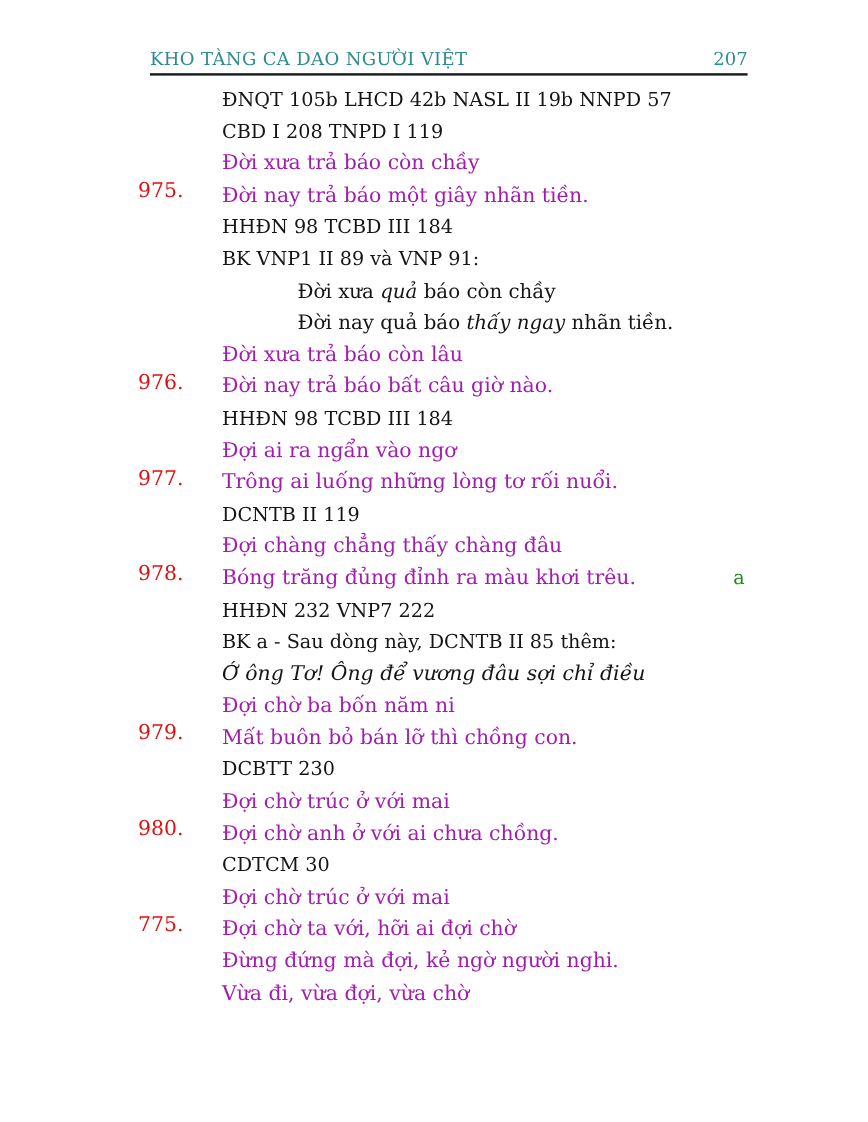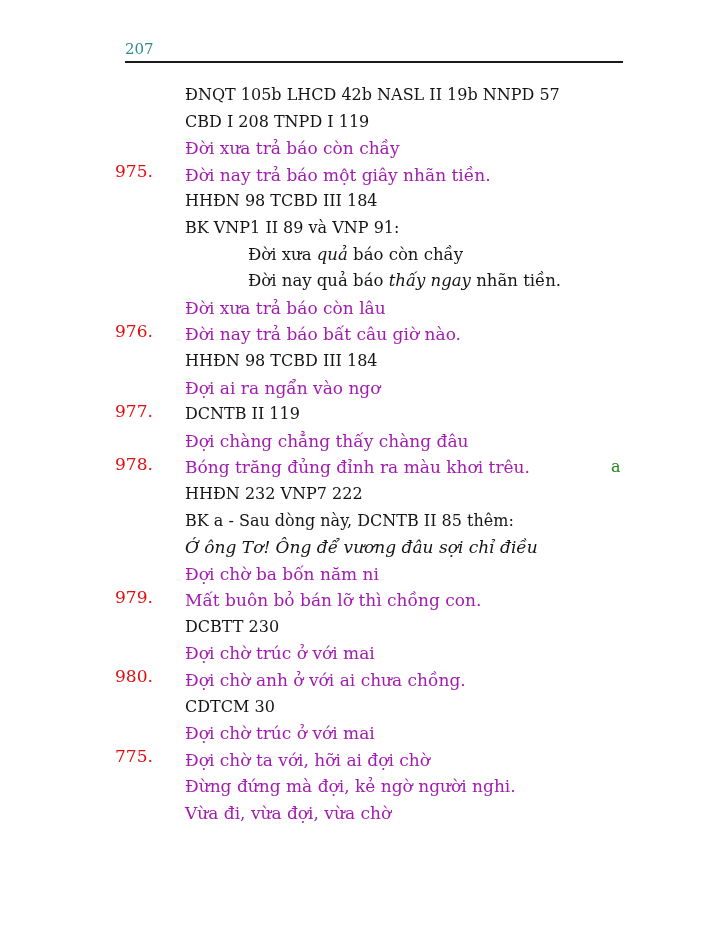--- a/index.html
+++ b/index.html
@@ -27,21 +27,21 @@
   .header-rule {
     position: absolute;
     top: 61px;
     left: 125px;
     width: 498px;
     height: 2px;
     background: #1a1a1a;
   }
   .content {
     position: absolute;
-    top: 82px;
+    top: 70px;
     left: 0;
     width: 723px;
   }
   .line {
     position: relative;
     height: 26.6px;
     line-height: 26.6px;
     white-space: nowrap;
   }
   .entry-number {
@@ -76,20 +76,21 @@
     left: 611px;
     color: #1C8A1C;
     font-size: 16px;
   }
 </style>
 </head>
 <body>
 
 <div class="page">
   <div class="header">
+    <span class="header-title">KHO TÀNG CA DAO NGƯỜI VIỆT</span>
     <span class="header-page-number">207</span>
   </div>
   <div class="header-rule"></div>
   <div class="content">
       <div class="line ref">
         <span class="line-text">ĐNQT 105b LHCD 42b NASL II 19b NNPD 57</span>
       </div>
       <div class="line ref">
         <span class="line-text">CBD I 208 TNPD I 119</span>
       </div>
@@ -118,20 +119,23 @@
       </div>
       <div class="line verse">
         <span class="line-text">Đời nay trả báo bất câu giờ nào.</span>
       </div>
       <div class="line ref">
         <span class="line-text">HHĐN 98 TCBD III 184</span>
       </div>
       <div class="line entry">
         <span class="entry-number">977.</span>
         <span class="line-text">Đợi ai ra ngẩn vào ngơ</span>
+      </div>
+      <div class="line verse">
+        <span class="line-text">Trông ai luống những lòng tơ rối nuổi.</span>
       </div>
       <div class="line ref">
         <span class="line-text">DCNTB II 119</span>
       </div>
       <div class="line entry">
         <span class="entry-number">978.</span>
         <span class="line-text">Đợi chàng chẳng thấy chàng đâu</span>
       </div>
       <div class="line verse">
         <span class="line-text">Bóng trăng đủng đỉnh ra màu khơi trêu.</span>

